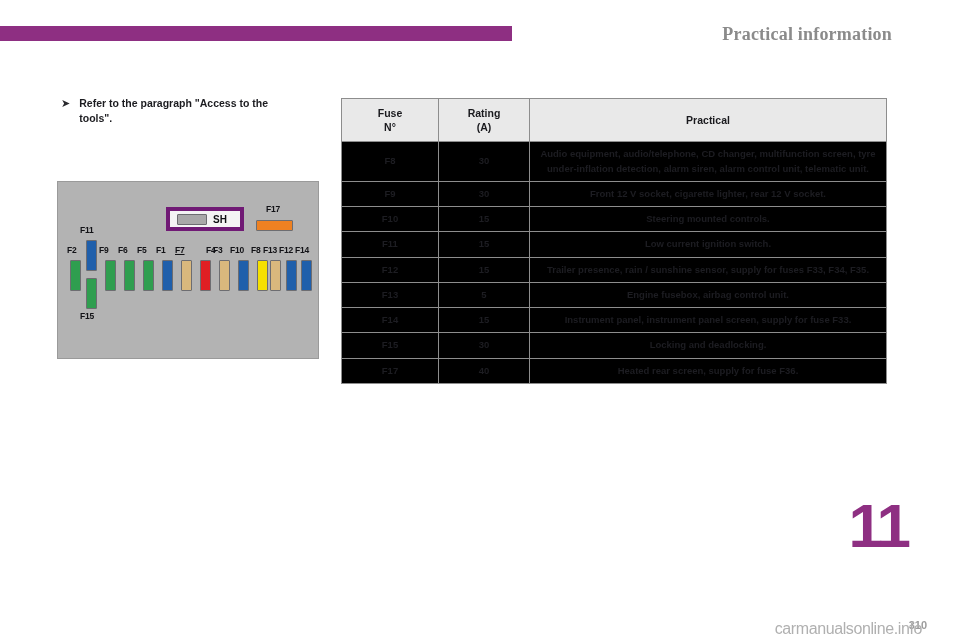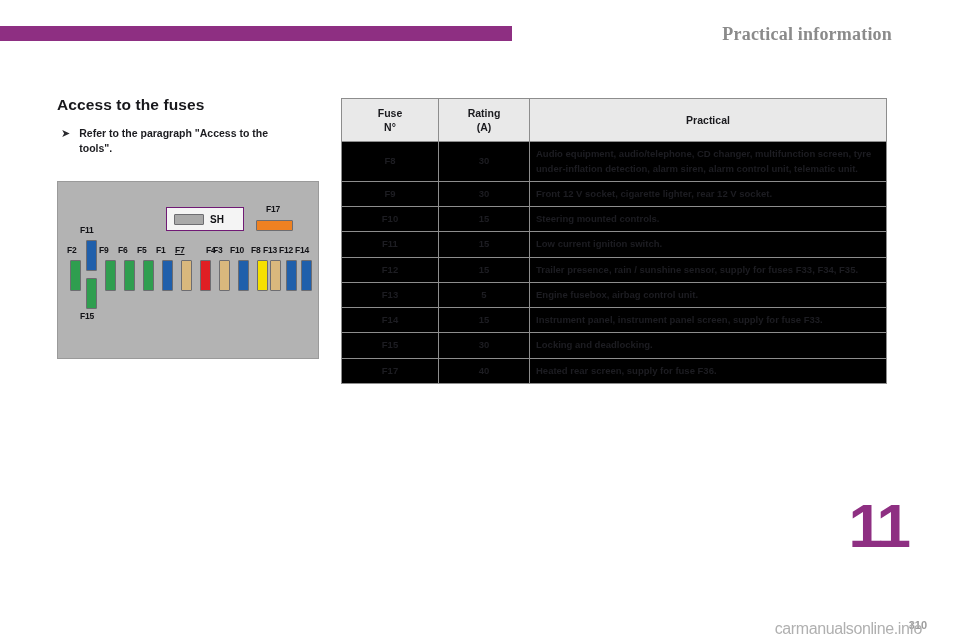--- a/index.html
+++ b/index.html
@@ -107,21 +107,21 @@
     box-sizing: border-box;
     border-radius: 1px;
   }
   #sh-box {
     position: absolute;
     left: 108px;
     top: 25px;
     width: 78px;
     height: 24px;
     background: #f4f4f4;
-    border: 1px solid #701a75;
+    border: 4px solid #701a75;
     box-sizing: border-box;
     display: flex;
     align-items: center;
     gap: 6px;
     padding-left: 7px;
   }
   #sh-relay {
     width: 30px;
     height: 11px;
     background: #a9a9a9;
@@ -163,21 +163,21 @@
     background: #000000;
     color: #1d1d22;
     font-size: 9.5px;
     font-weight: bold;
     line-height: 1.5;
   }
   td.col-fuse, td.col-rating {
     text-align: center;
   }
   td.col-func {
-    text-align: left;
+    text-align: center;
   }
   col.w-fuse   { width: 97px; }
   col.w-rating { width: 91px; }
   col.w-func   { width: 357px; }
 
   
   #chapter-number {
     position: absolute;
     right: 52px;
     top: 495px;
@@ -205,21 +205,20 @@
     white-space: nowrap;
   }
 </style>
 </head>
 <body>
 
 <div id="header-bar"></div>
 <div id="header-title">Practical information</div>
 
 <div id="left-col">
-  <h2 id="section-heading">Access to the fuses</h2>
   <div class="bullet-row">
     <span class="bullet-arrow">➤</span>
     <span class="bullet-text">Refer to the paragraph "Access to the tools".</span>
   </div>
 </div>
 
 <div id="fusebox-figure">
   <div id="sh-box">
     <div id="sh-relay"></div>
     <span id="sh-text">SH</span>

